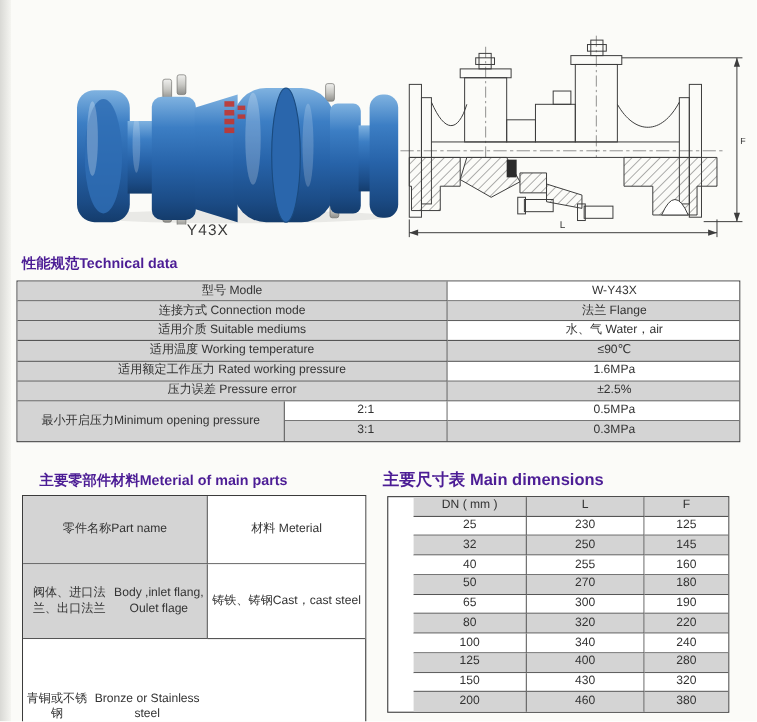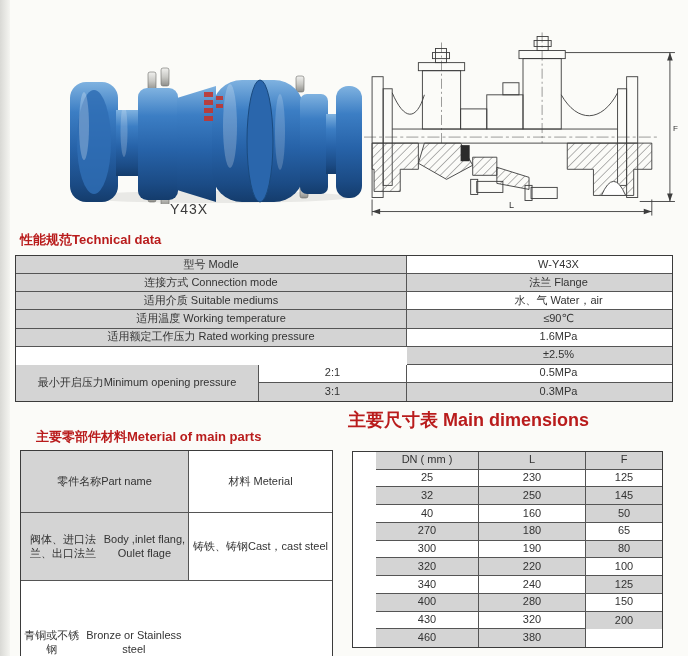--- a/index.html
+++ b/index.html
@@ -11,24 +11,24 @@
   .scan-edge{position:absolute;left:0;top:0;width:10px;height:656px;
     background:linear-gradient(90deg,#d9d9d5 0%,#ececе8 50%,#f7f7f4 100%);
     background:linear-gradient(90deg,#d9d9d5,#f5f5f1);}
   
   .photo{position:absolute;left:64px;top:26px;width:300px;height:178px;}
   .photo-caption{position:absolute;left:64px;top:201px;width:250px;
     text-align:center;font-size:14px;color:#3a3a3a;letter-spacing:1px;}
   
   .drawing{position:absolute;left:360px;top:24px;width:324px;height:198px;}
   
-  .hd{position:absolute;font-weight:bold;color:#b91c1c;font-size:13px;white-space:nowrap;}
+  .hd{position:absolute;font-weight:bold;color:#4c1d95;font-size:13px;white-space:nowrap;}
   .hd1{left:20px;top:231px;}
   .hd2{left:36px;top:428px;}
-  .hd3{left:348px;top:408px;font-size:18px;}
+  .hd3{left:348px;top:427px;font-size:15px;}
   
   .cell{display:flex;align-items:center;justify-content:center;text-align:center;
     font-size:11px;line-height:1.25;color:#333;
     border-right:1px solid #555;border-bottom:1px solid #555;
     padding:0 2px;box-sizing:border-box;background:#fff;}
   .g{background:#d4d4d4;}
   .nr{border-right:none;} .nb{border-bottom:none;}
   .col{flex-direction:row;}
   
   .ttable{position:absolute;left:15px;top:255px;width:658px;height:147px;
@@ -180,20 +180,21 @@
     <div class="cell lbl g r1">型号 Modle</div>
     <div class="cell val nr r1">W-Y43X</div>
     <div class="cell lbl g r2">连接方式 Connection mode</div>
     <div class="cell val nr g r2">法兰 Flange</div>
     <div class="cell lbl g r3">适用介质 Suitable mediums</div>
     <div class="cell lbl g r4">适用温度 Working temperature</div>
     <div class="cell val nr r3">水、气 Water，air</div>
     <div class="cell val nr g r4">≤90℃</div>
     <div class="cell lbl g r5">适用额定工作压力 Rated working pressure</div>
     <div class="cell val nr r5">1.6MPa</div>
+    <div class="cell lbl g r6">压力误差 Pressure error</div>
     <div class="cell val nr g r6">±2.5%</div>
     <div class="cell minlbl g col nb">
       <div>最小开启压力</div>
       <div>Minimum opening pressure</div>
     </div>
     <div class="cell ratio r7">2:1</div>
     <div class="cell val nr r7">0.5MPa</div>
     <div class="cell ratio g r8 nb">3:1</div>
     <div class="cell val nr g r8 nb">0.3MPa</div>
   </div>
@@ -229,20 +230,21 @@
 
     <div class="cell">25</div>
     <div class="cell">230</div>
     <div class="cell">125</div>
 
     <div class="cell g">32</div>
     <div class="cell g">250</div>
     <div class="cell g">145</div>
 
     <div class="cell">40</div>
+    <div class="cell">255</div>
     <div class="cell">160</div>
 
     <div class="cell g">50</div>
     <div class="cell g">270</div>
     <div class="cell g">180</div>
 
     <div class="cell">65</div>
     <div class="cell">300</div>
     <div class="cell">190</div>
 

